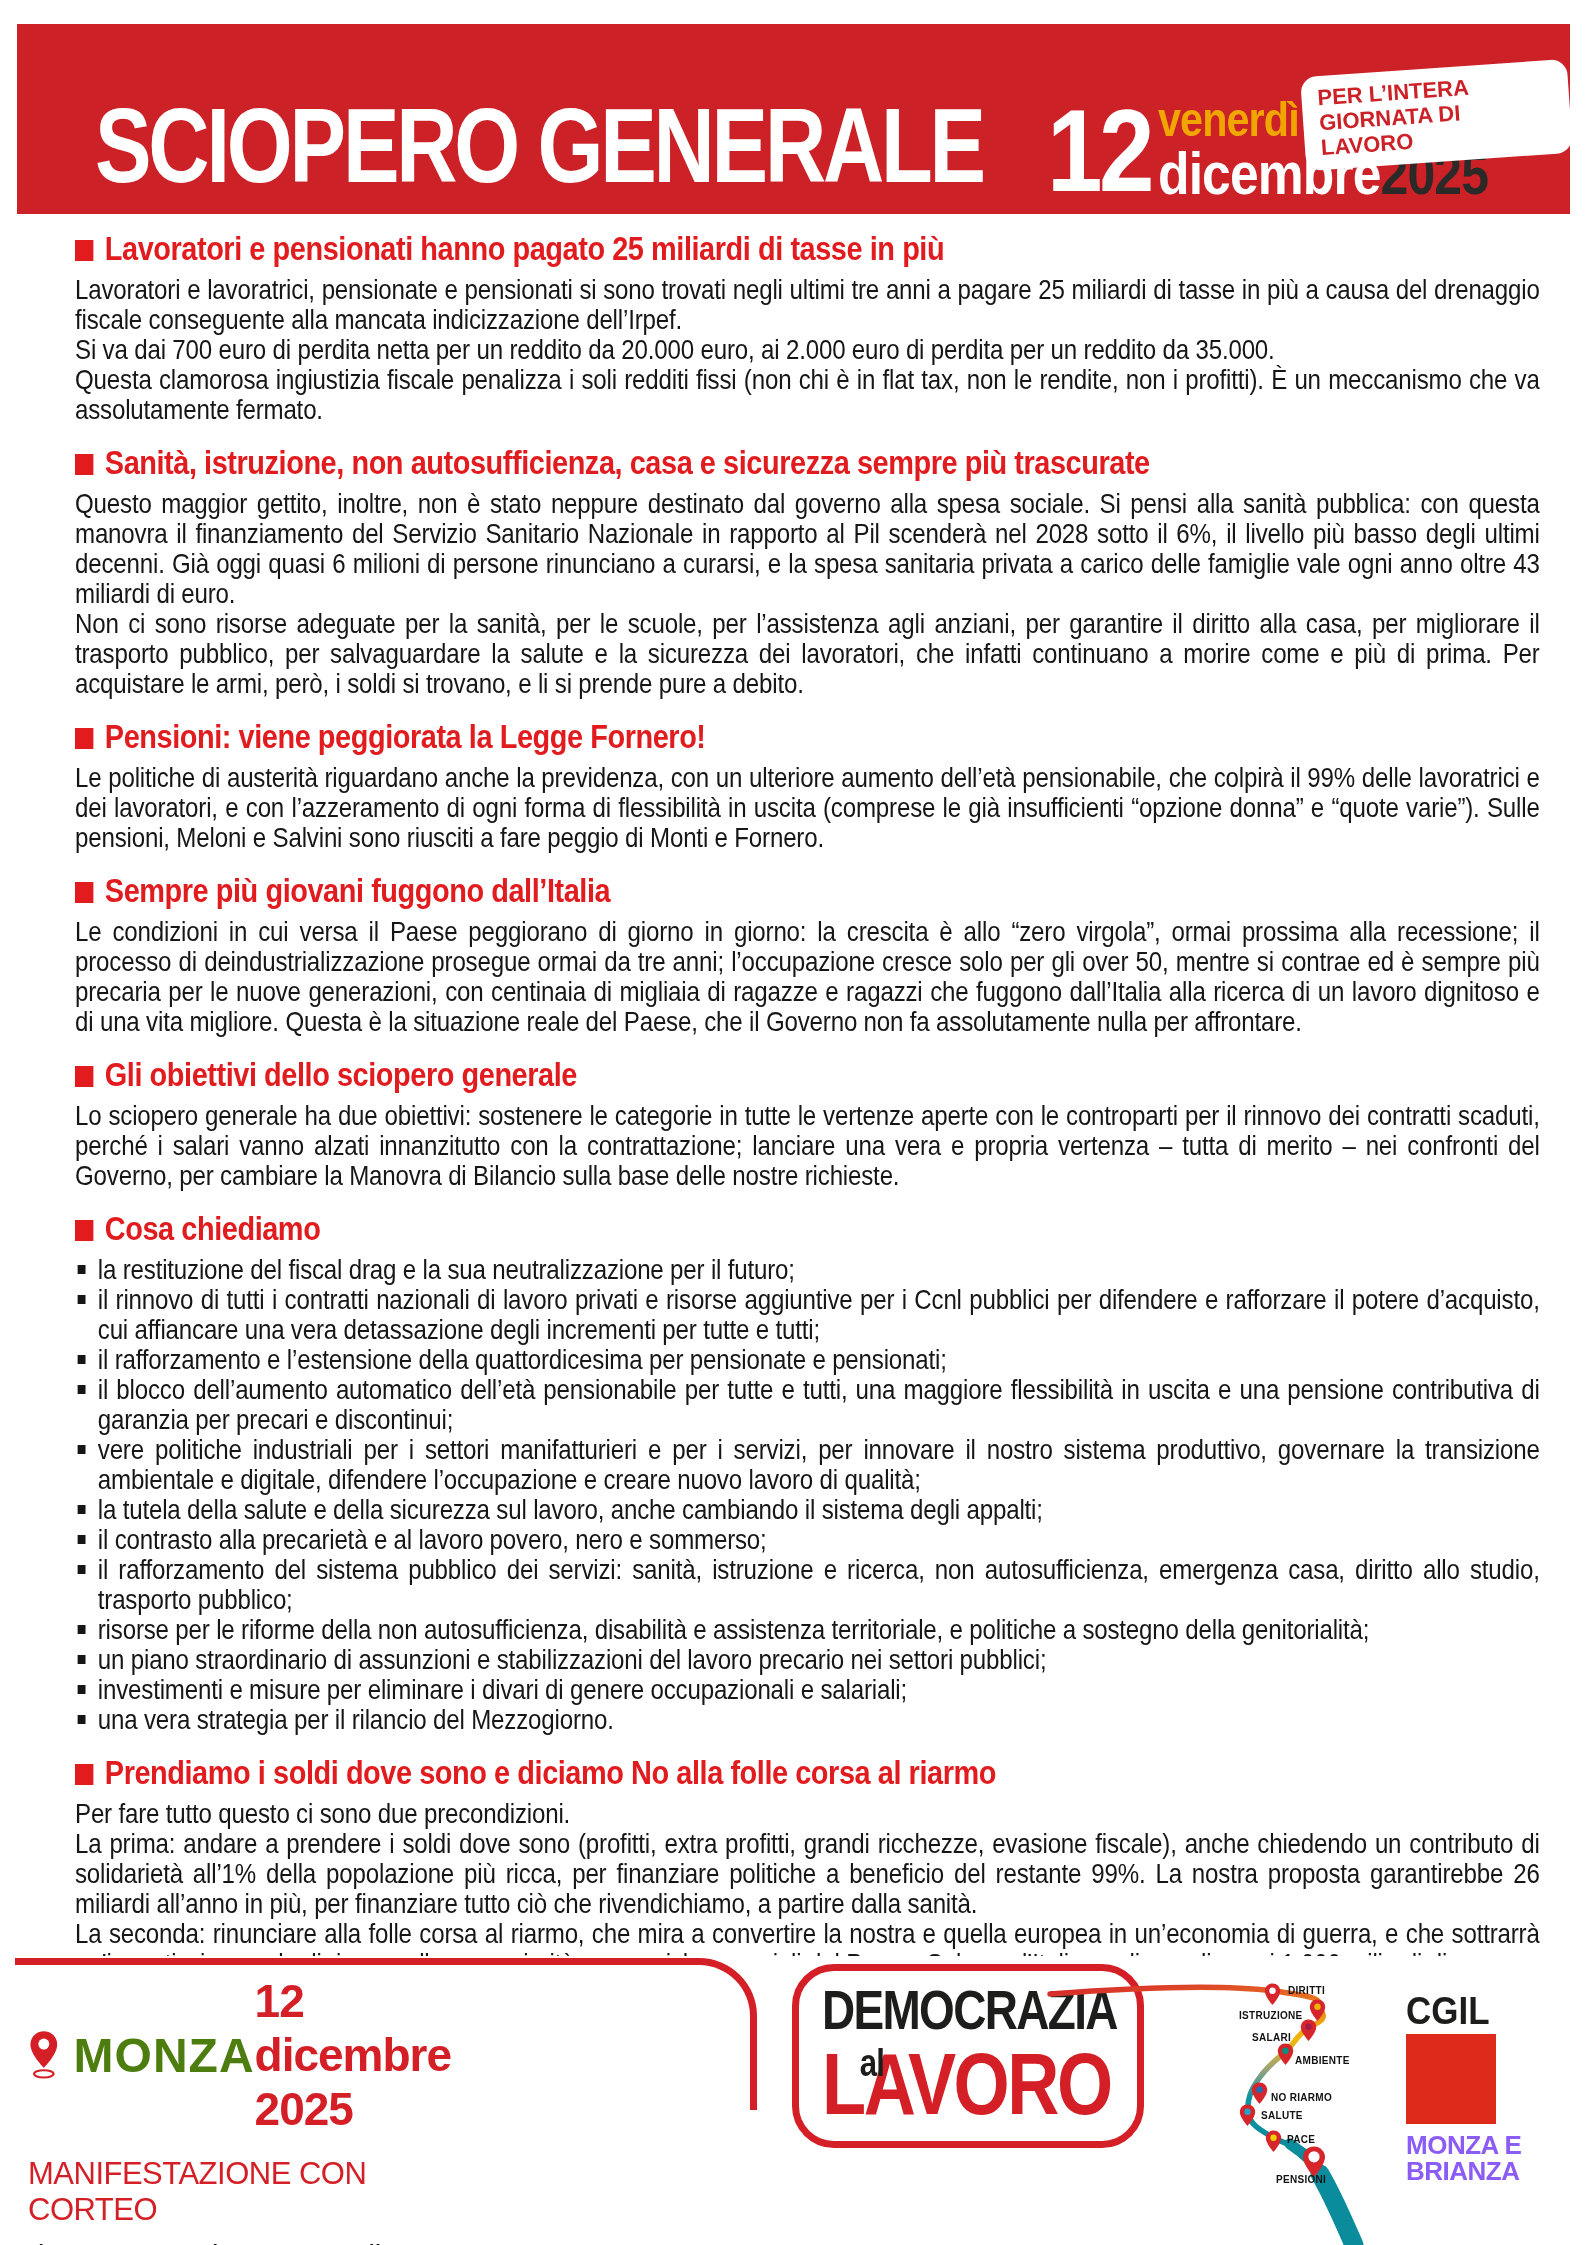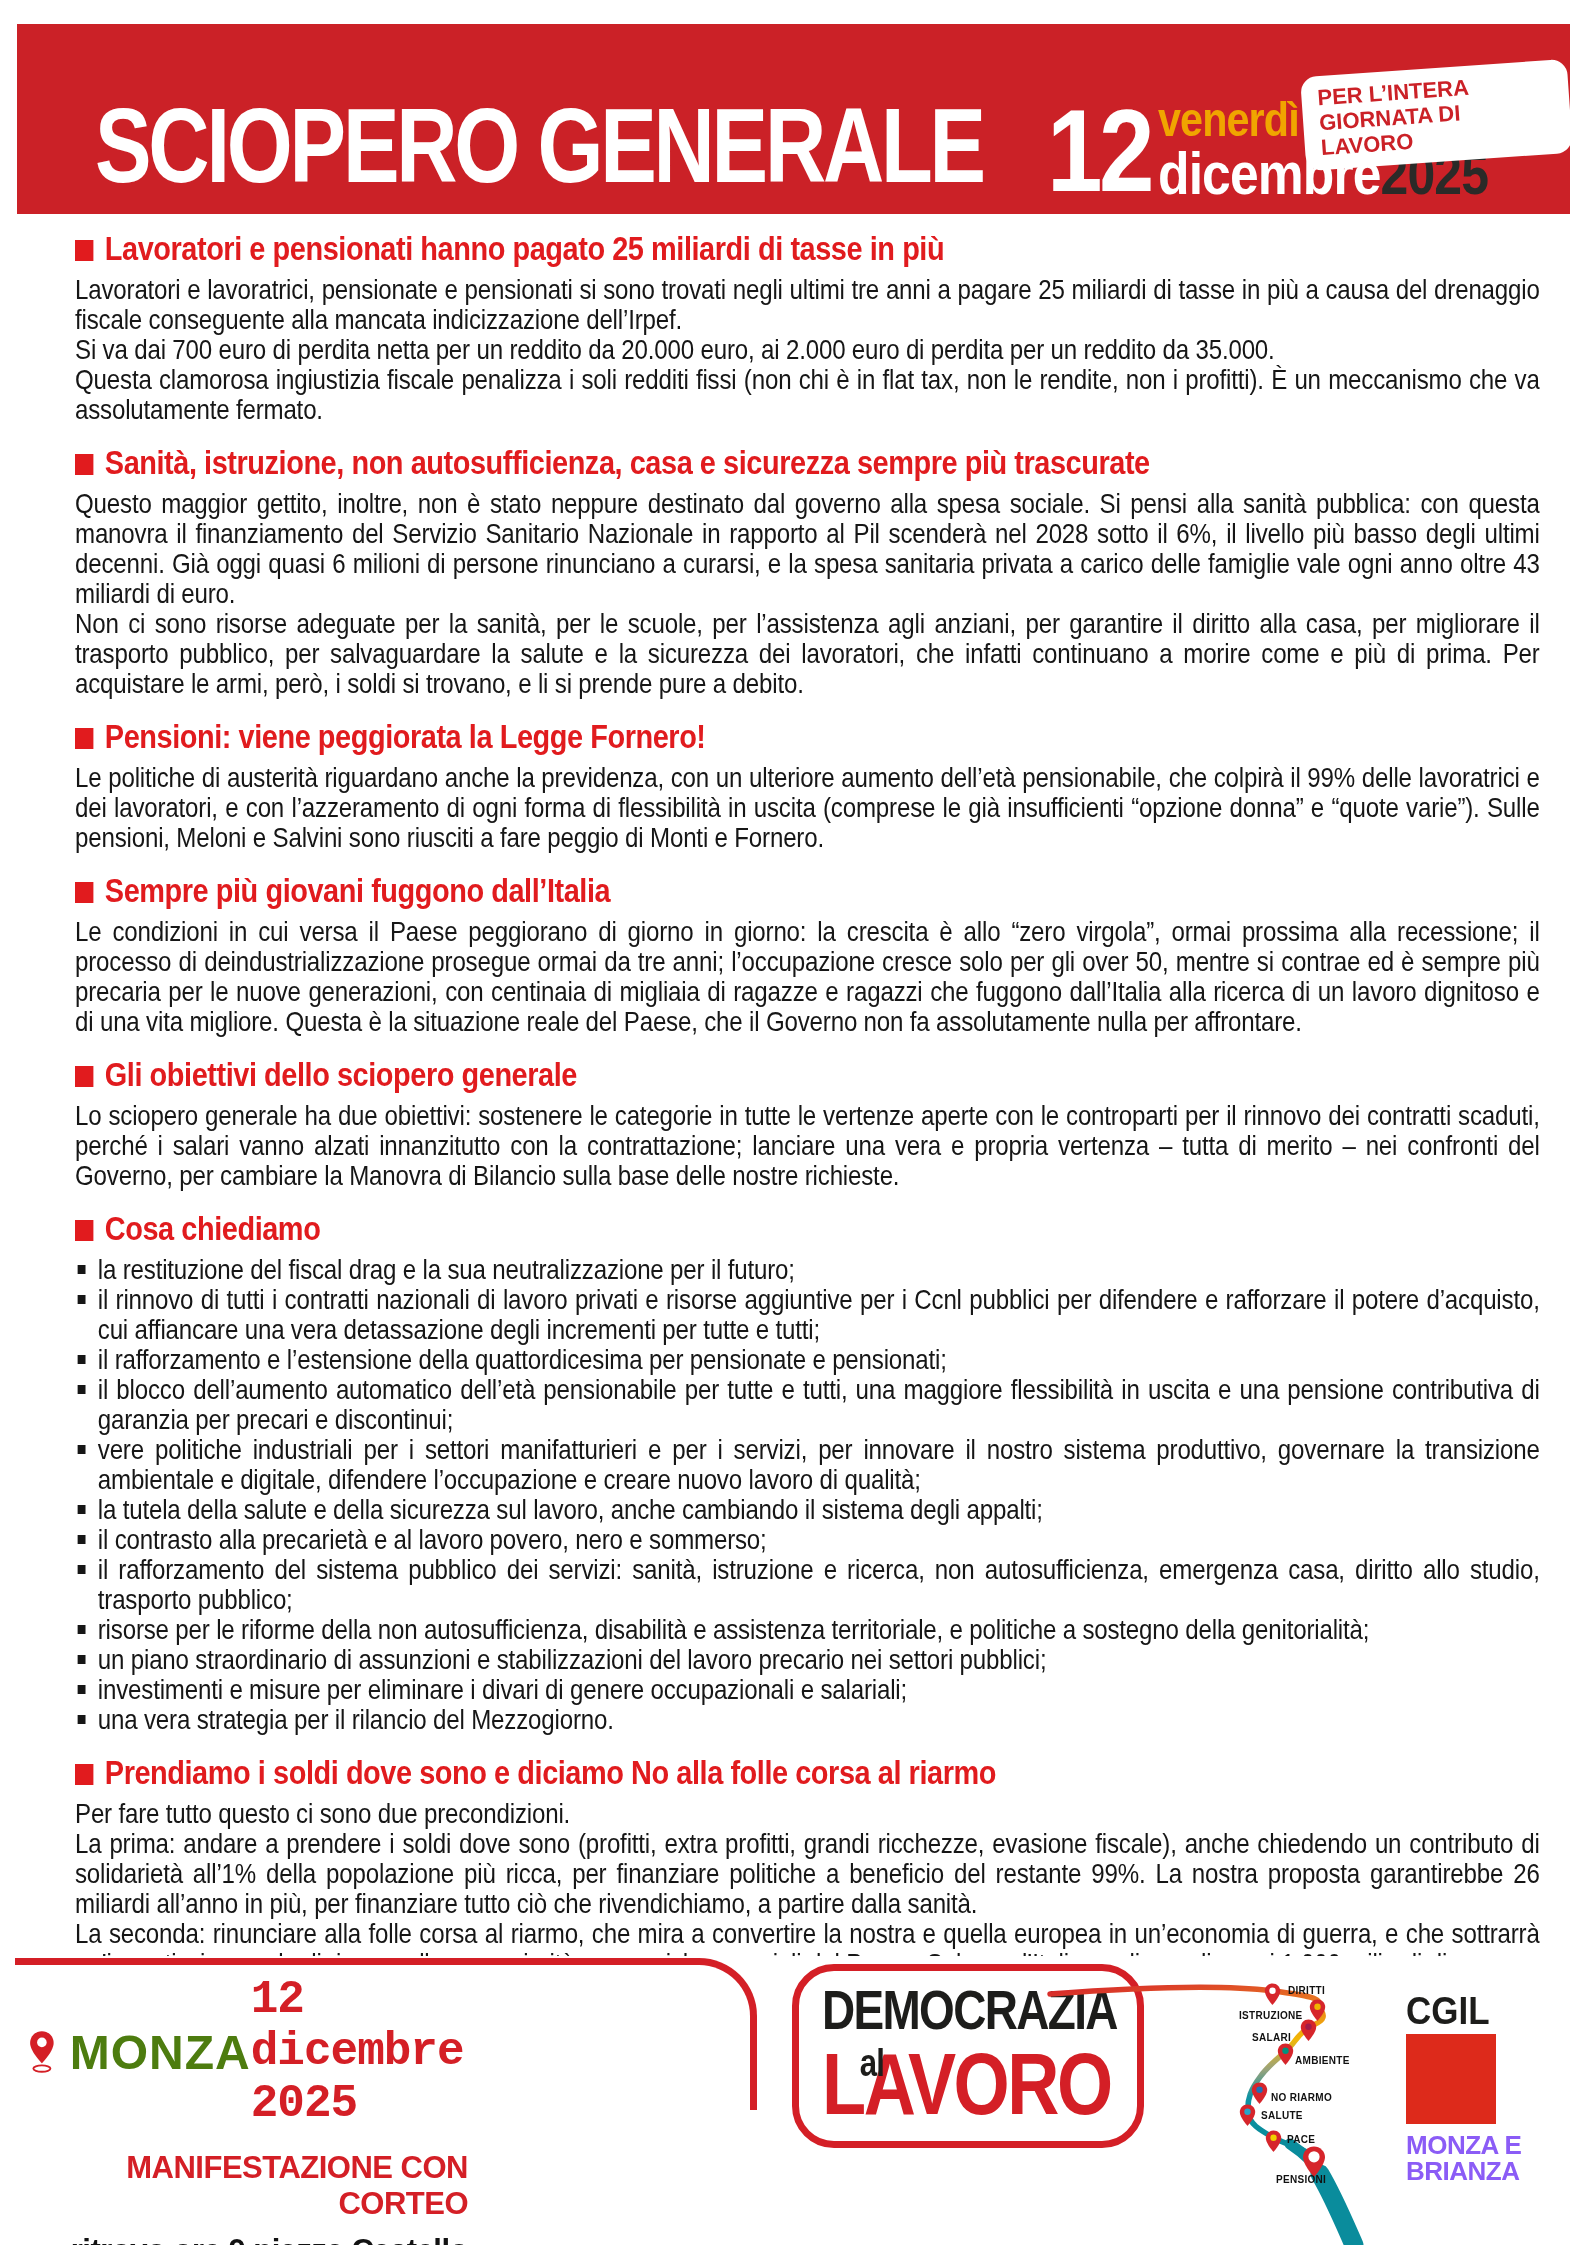--- a/index.html
+++ b/index.html
@@ -41,22 +41,22 @@
   ul.bullets li{position:relative;padding-left:26px;margin:0;}
   ul.bullets li::before{content:'';position:absolute;left:3px;top:10px;width:9px;height:9px;background:#161616;}
 
   
   .footer-frame{position:absolute;left:15px;top:1958px;width:742px;height:152px;
     border-top:7px solid var(--footer_red);border-right:7px solid var(--footer_red);
     border-top-right-radius:58px;}
   .footer-left{position:absolute;left:28px;top:1974px;width:450px;}
   .city-row{display:flex;align-items:center;}
   .city{color:#4d7c0f;font-size:48px;font-weight:700;letter-spacing:1px;margin-left:14px;}
-  .city-date{color:var(--footer_red);font-size:46px;font-weight:800;letter-spacing:-1px;font-family:Liberation Mono, monospace;}
-  .f-line{width:440px;text-align:right;font-weight:700;}
+  .city-date{color:var(--footer_red);font-size:46px;font-weight:800;letter-spacing:-1px;}
+  .f-line{width:440px;text-align:left;font-weight:400;}
   .f-line.red{color:var(--footer_red);font-size:31px;margin-top:20px;letter-spacing:-0.5px;}
   .f-line.black{color:#121212;font-size:31px;margin-top:11px;letter-spacing:-0.5px;}
 
   
   .demo-box{position:absolute;left:792px;top:1964px;width:352px;height:184px;background:#fff;
     border:7px solid var(--footer_red);border-radius:42px;}
   .demo-text{position:absolute;left:822px;top:1982px;transform:scaleX(0.82);transform-origin:left top;}
   .demo-line1{color:#1d1d1b;font-size:56px;font-weight:800;line-height:1;letter-spacing:-2px;}
   .demo-line2{position:relative;line-height:1;margin-top:2px;white-space:nowrap;}
   .demo-l,.demo-rest{color:var(--footer_red);font-size:88px;font-weight:800;letter-spacing:-3px;}

